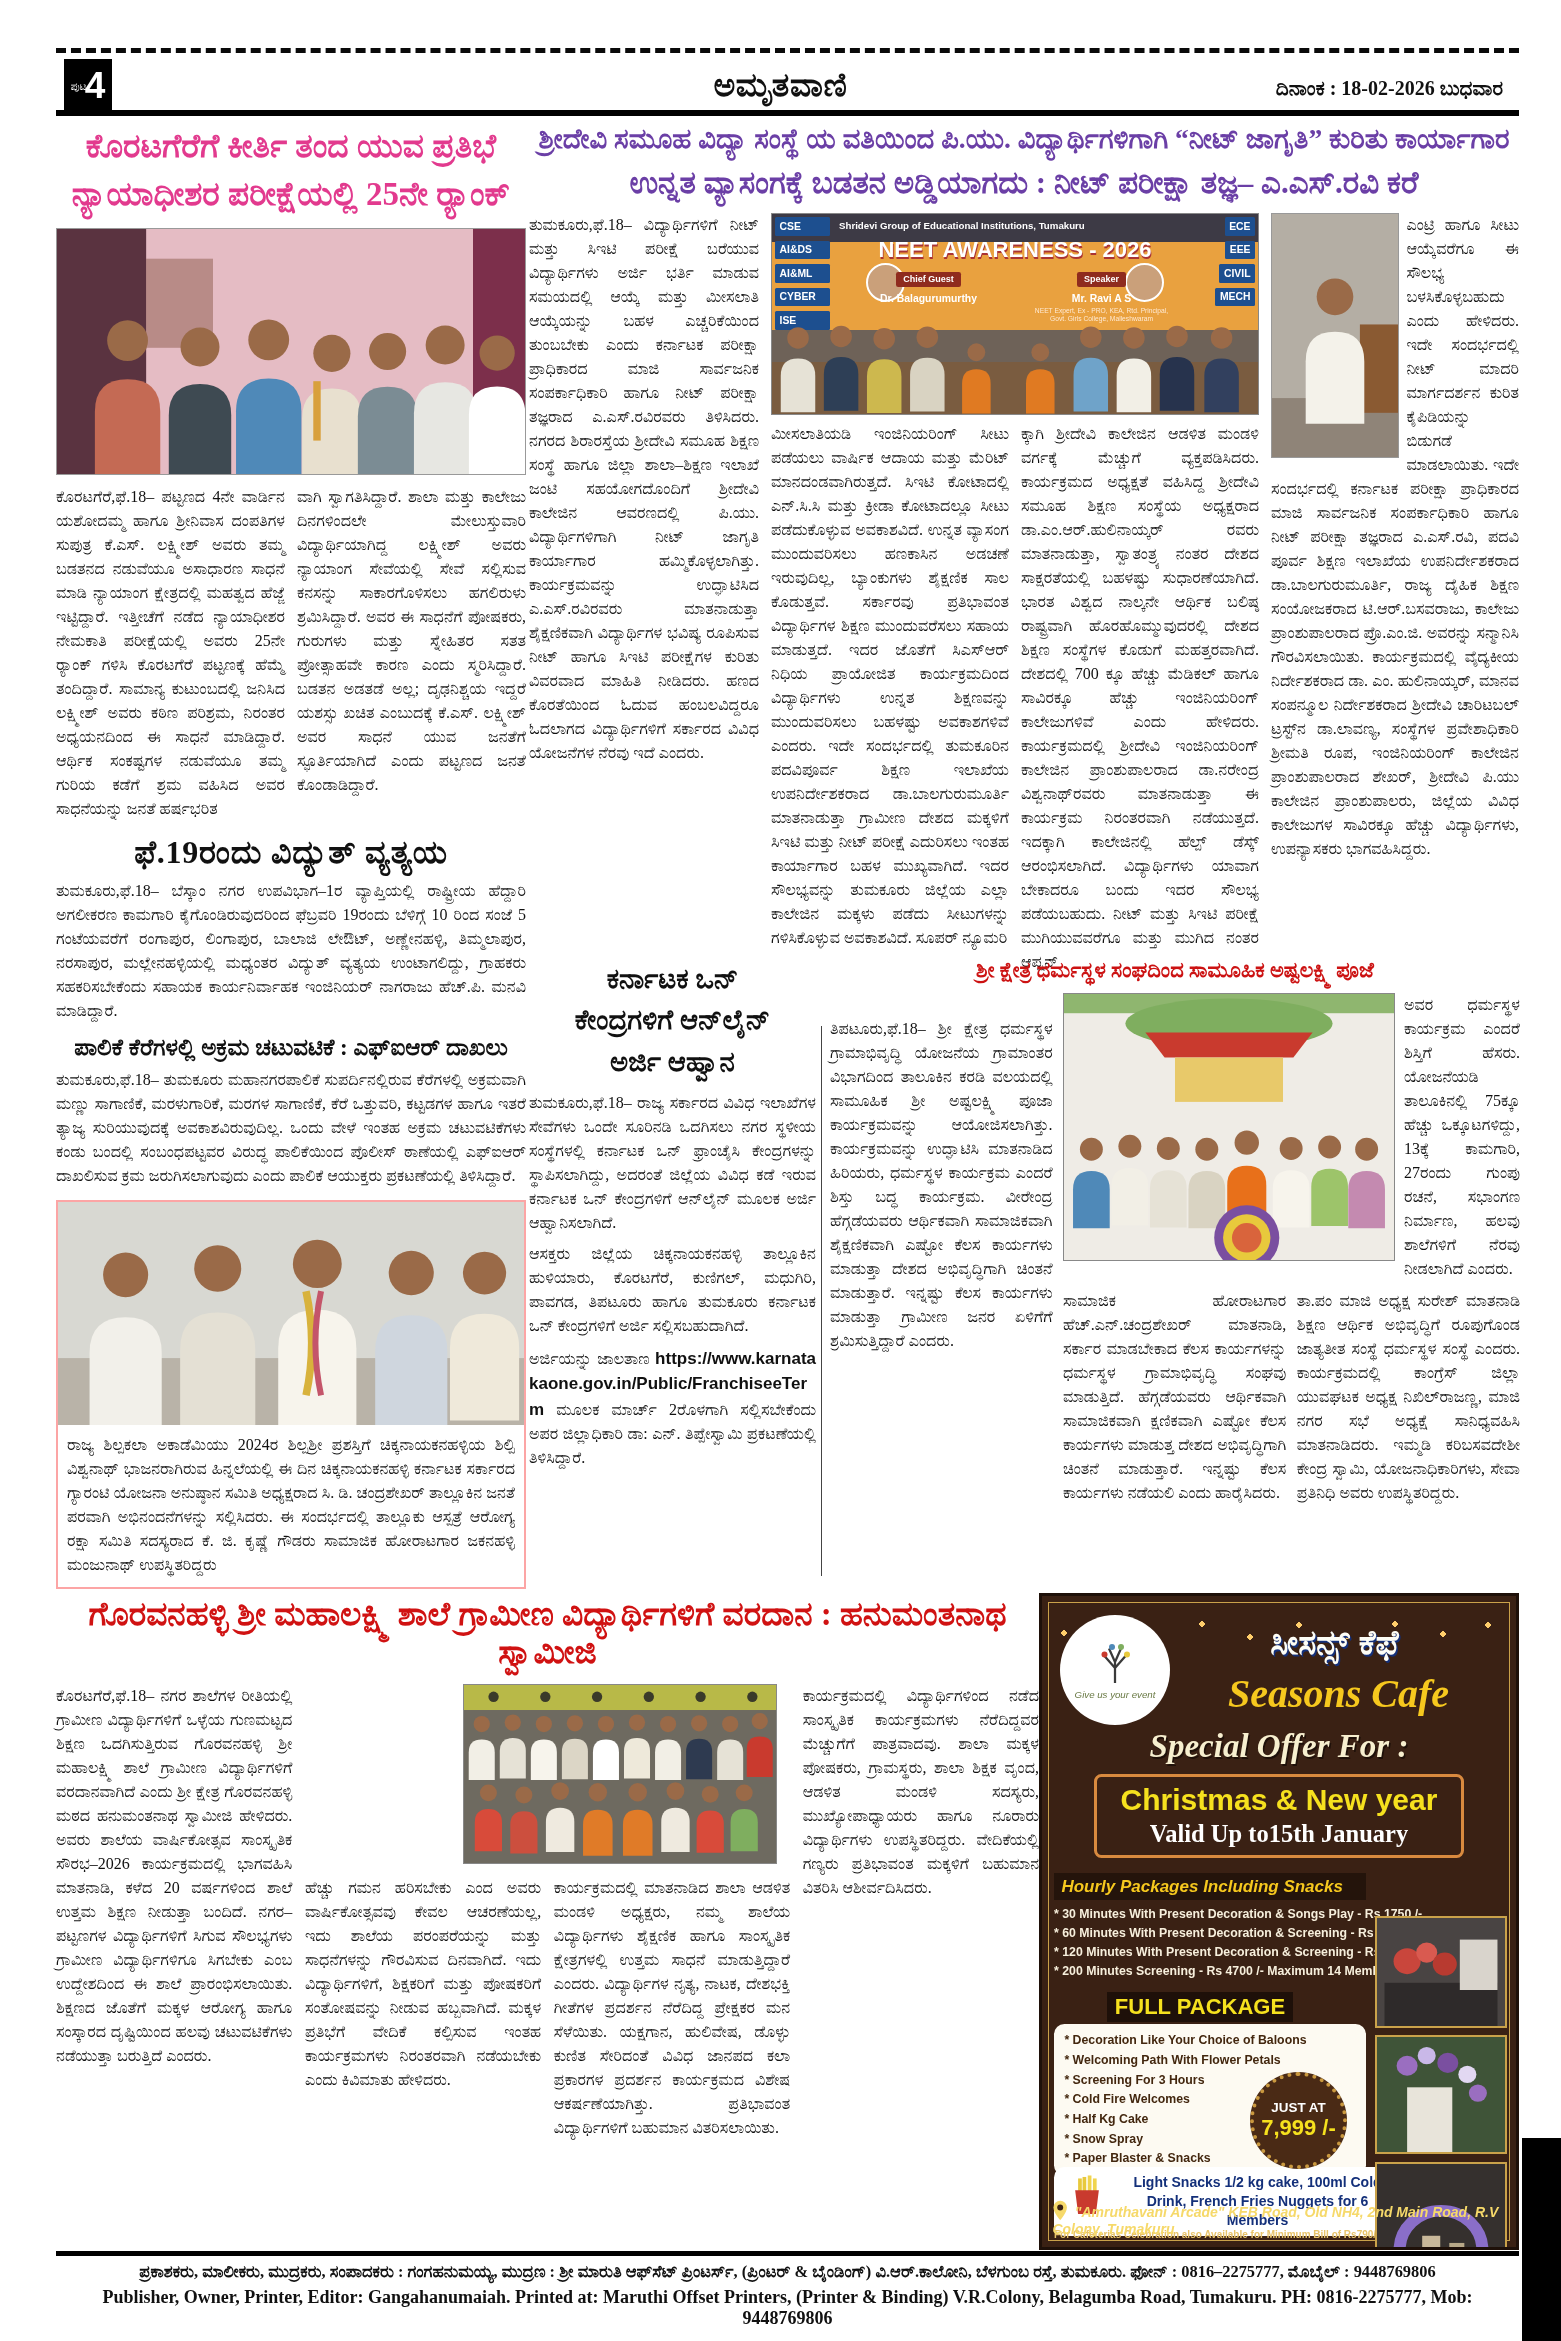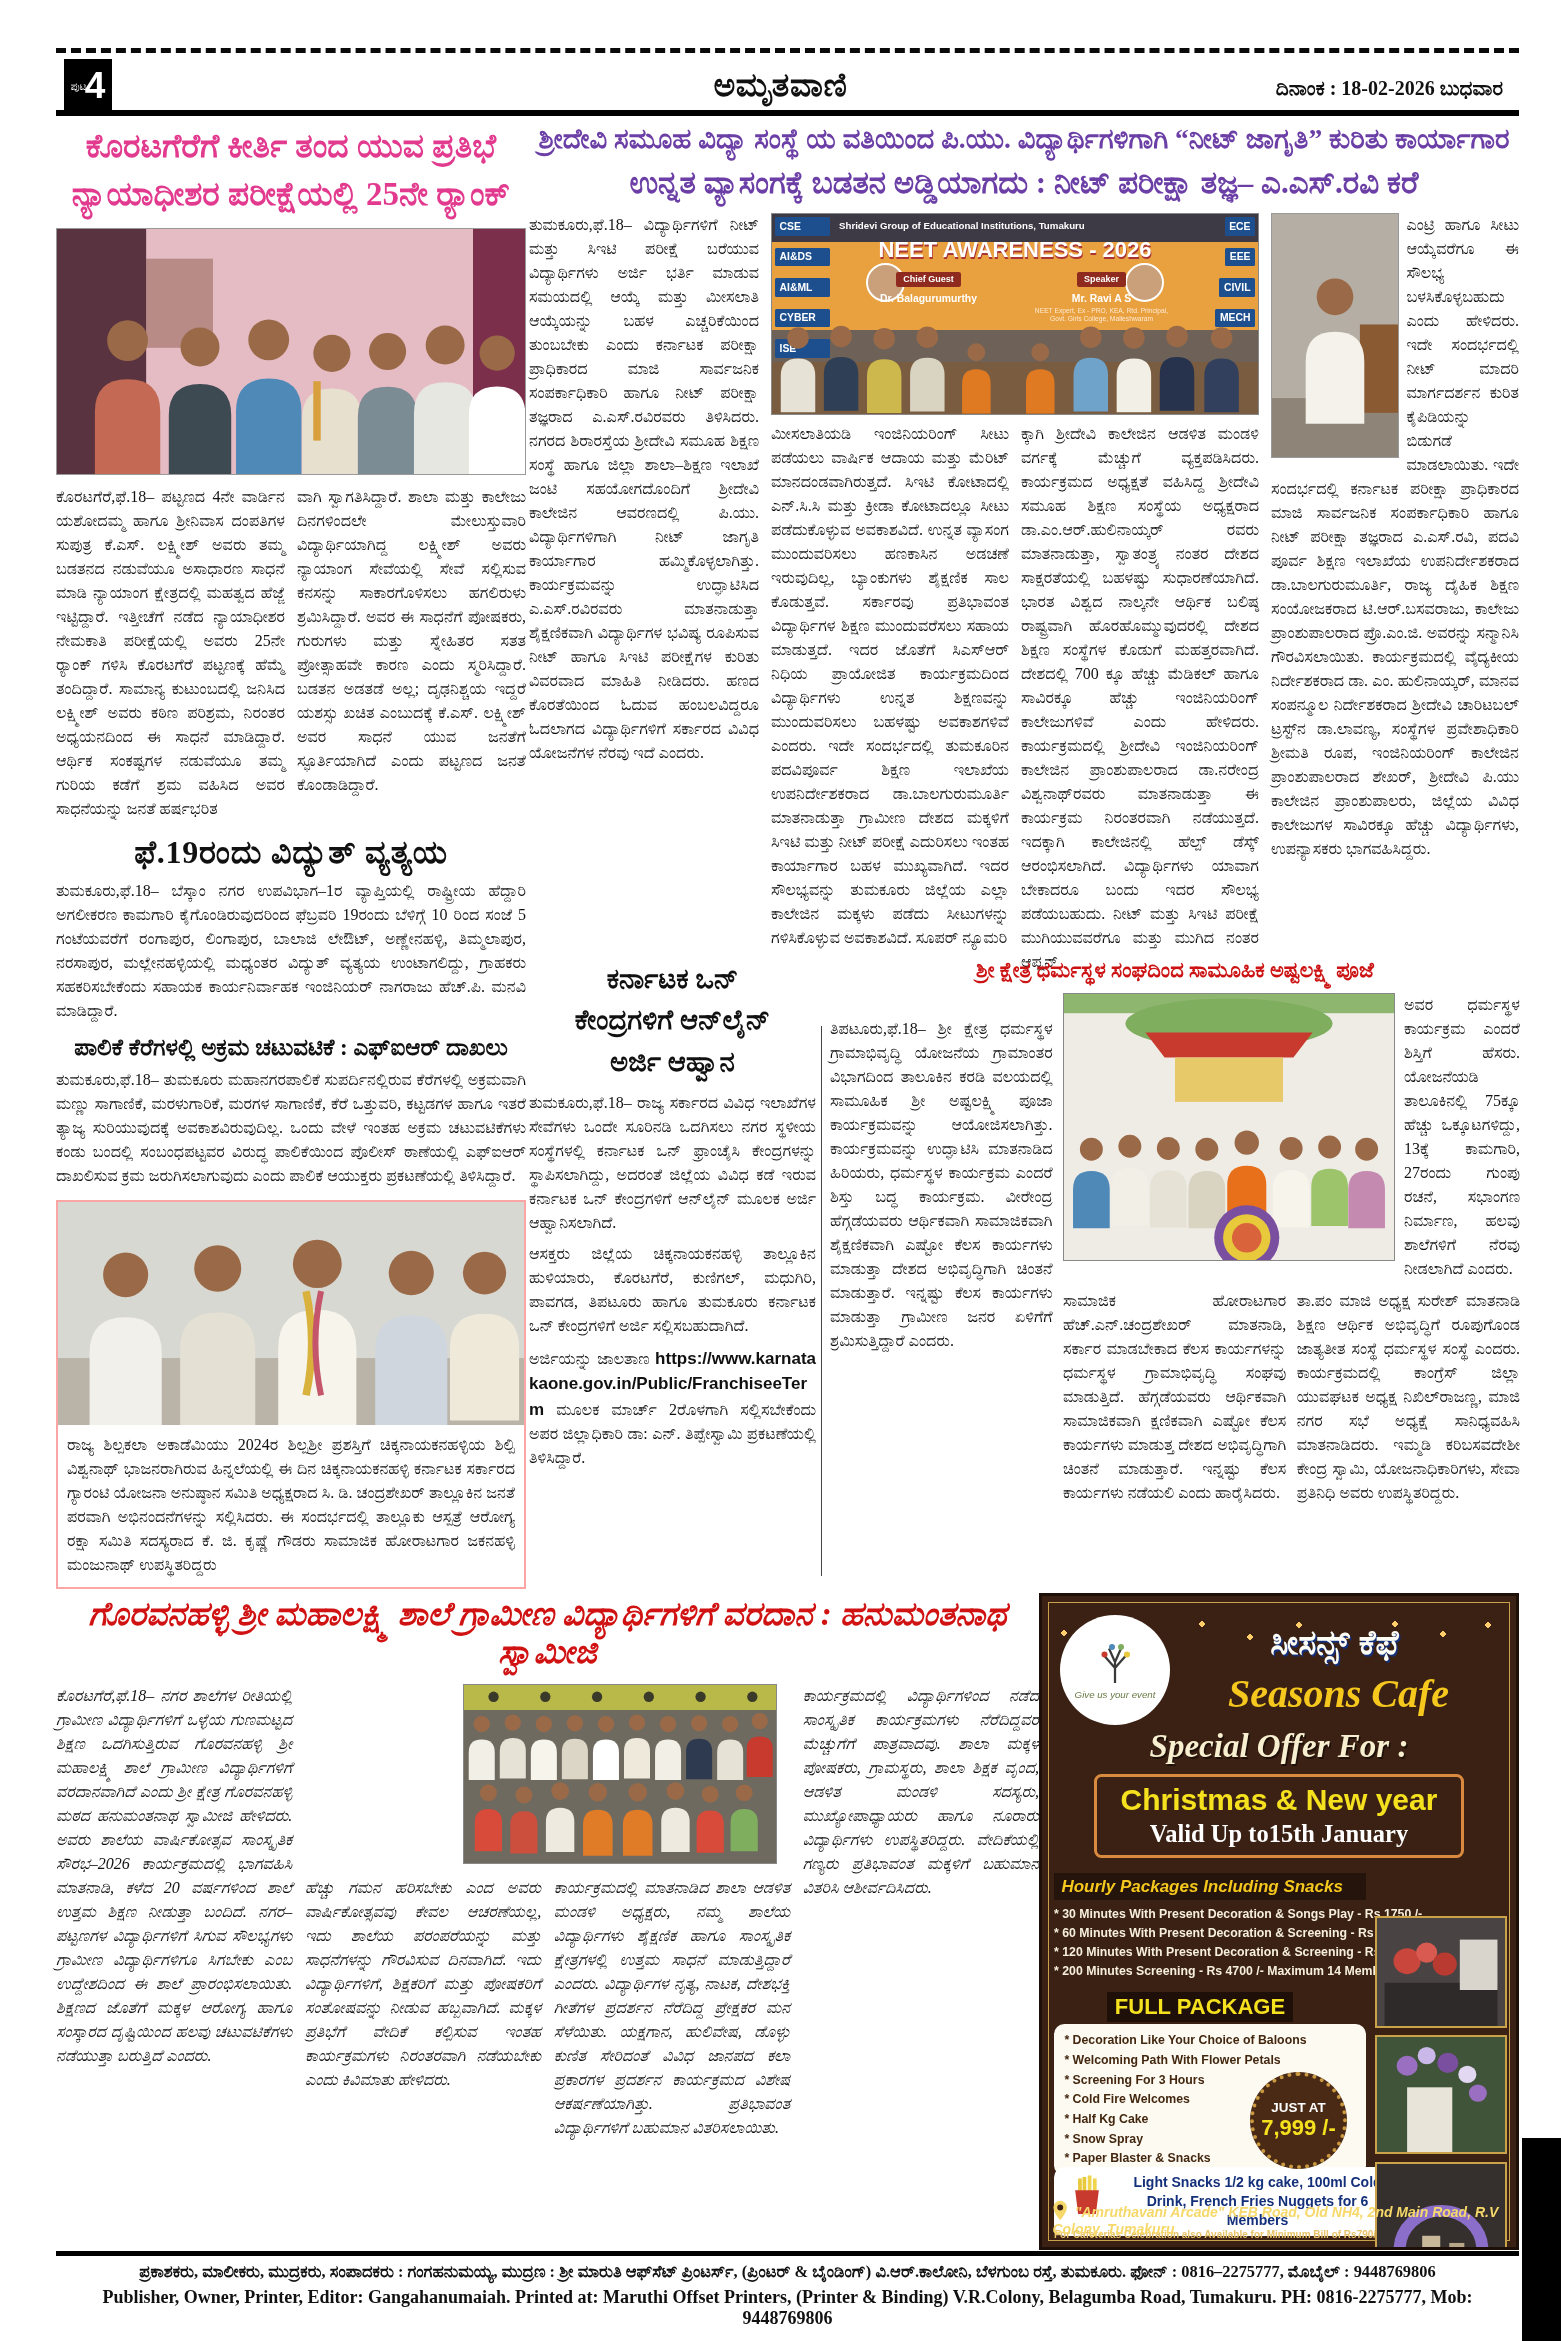--- a/index.html
+++ b/index.html
@@ -48,21 +48,21 @@
   .nc4 { width:248px; }
   .nc4 .portrait { float:left; width:128px; height:245px; margin:0 7.4px 4.5px 0; border:0.7px solid #999; }
 
   
   .nphoto { position:relative; width:488px; height:202px; border:0.7px solid #888;
     background:linear-gradient(#3d3a45 0 14%, #e9a13f 14% 58%, #6e6258 58% 74%, #7a5c40 74% 100%); overflow:hidden;}
   .nphoto .borg { position:absolute; top:4.5px; left:67px; right:67px; text-align:left; color:#fff;
     font-size:9.7px; font-weight:bold; font-family:"Liberation Sans",sans-serif; }
   .nphoto .btitle { position:absolute; top:19.3px; left:67px; right:67px; text-align:center; color:#fff;
     font-size:22px; font-weight:bold; font-family:"Liberation Sans",sans-serif; text-shadow:0.7px 1.5px 0 #a33; }
-  .tagcol { position:absolute; top:3px; width:55px; display:flex; flex-direction:column; gap:12px; }
+  .tagcol { position:absolute; top:3px; width:55px; display:flex; flex-direction:column; gap:5px; }
   .tagcol.left { left:3px; } .tagcol.right { right:3px; align-items:flex-end; }
   .tag { background:#1d4f8f; color:#fff; font-family:"Liberation Sans",sans-serif; font-weight:bold;
     font-size:10.4px; padding:1.5px 4.5px; border-radius:1.5px; }
   .chip { position:absolute; top:51px; width:149px; text-align:center; color:#fff;
     font-family:"Liberation Sans",sans-serif; }
   .chip .lbl { display:inline-block; background:#8f2b1e; font-size:9px; font-weight:bold; padding:0.7px 7.4px; border-radius:2.2px;}
   .chip .nm { font-size:10.4px; font-weight:bold; margin-top:1.5px; }
   .chip .sub { font-size:6.7px; line-height:1.2; margin-top:0.7px; color:#ffe9d2;}
   .chip.cg { left:82px; } .chip.sp { right:82px; }
   .facedot { position:absolute; top:49px; width:39px; height:39px; border-radius:50%; background:#caa07a; border:2.2px solid #fff; }
@@ -79,21 +79,21 @@
   .dhrow { display:flex; gap:10.4px; margin-top:10.4px; }
   .dhL { width:223px;margin-top:24px; }
   .dhR { width:457px; }
   .dhtop { display:flex; gap:9px;justify-content:space-between; }
   .dhphoto { width:332px; height:268px; border:0.7px solid #888; }
   .dhnarrow { width:116px; }
   .dhbcols { display:flex; gap:10.4px; margin-top:7.4px; }
   .dhbcols > div { flex:1; }
 
   
-  .gv { position:absolute; left:56px; top:1596px; width:983px;font-style:italic; }
+  .gv { position:absolute; left:56px; top:1596px; width:983px; }
   .h-red-big { color:#d01212; font-weight:bold; font-size:33px; text-align:center; }
   .gvcols { display:flex; gap:12.6px; margin-top:12px; position:relative; }
   .gvcols > div { flex:1; }
   .gv .pad { padding-top:192px; }
   .gvphoto { position:absolute; left:407px; top:0; width:314px; height:180px; border:0.7px solid #888; z-index:2; background:#fff;}
 
   
   .ad { position:absolute; left:1039px; top:1593px; width:480px; height:657px;
     background:#3a2114; border:3px solid #1e1009; color:#fff;
     font-family:"Liberation Sans",sans-serif; overflow:hidden; }

